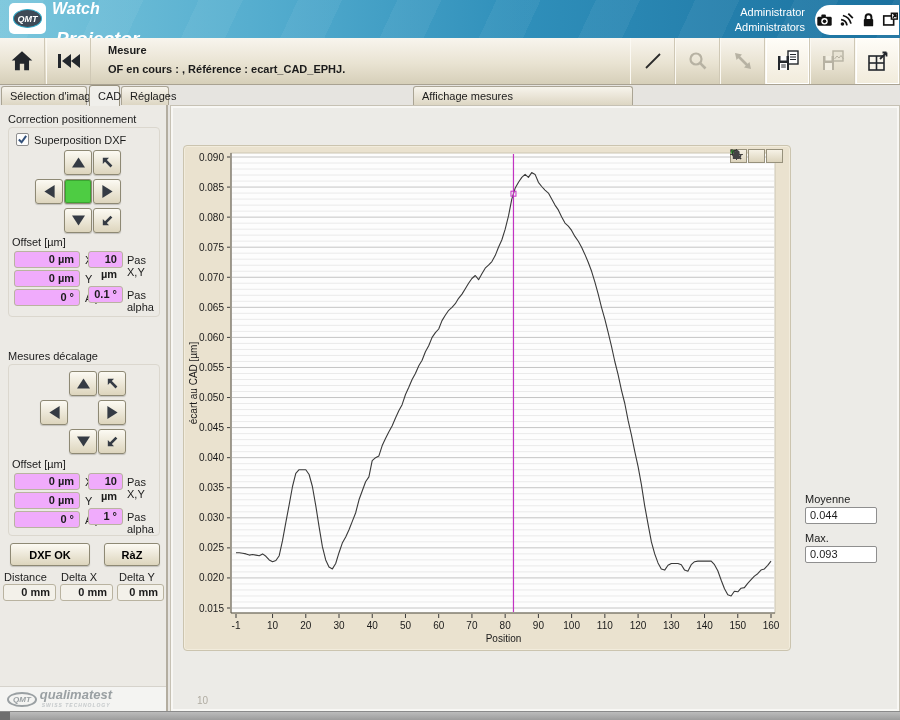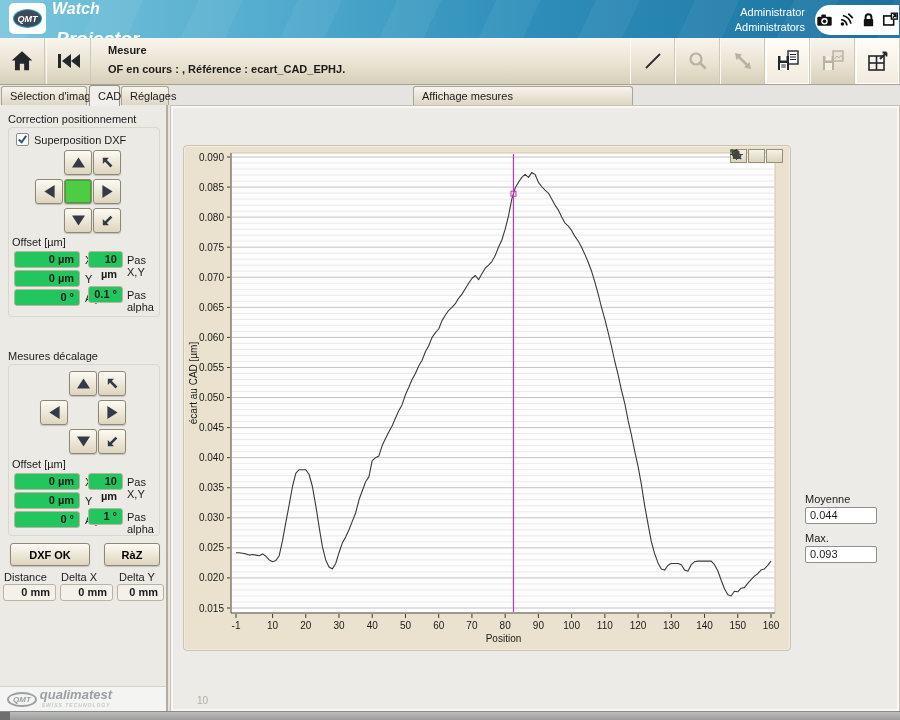--- a/index.html
+++ b/index.html
@@ -95,21 +95,21 @@
   .pad-btn {
     position:absolute; width:28px; height:25px;
     background:linear-gradient(#fcfaf3,#ddd5bd);
     border:1px solid #8e8974; border-radius:3px;
     display:flex; align-items:center; justify-content:center;
     box-shadow:0 1px 1px rgba(0,0,0,0.18); cursor:pointer;
   }
   .pad-btn.green { background:#4ecc43; box-shadow:inset 0 0 0 1px #3aa531, 0 1px 1px rgba(0,0,0,0.18); }
   .field {
     position:absolute; height:17px; line-height:15px;
-    background:#22c55e; border:1px solid #b9b3a0; border-radius:3px;
+    background:#f0abfc; border:1px solid #b9b3a0; border-radius:3px;
     font-size:11px; font-weight:bold; text-align:right; padding:0 5px;
   }
   .field-label { position:absolute; font-size:11px; }
   .cmd-btn {
     position:absolute; height:23px;
     background:linear-gradient(#fcfaf3,#ddd5bd);
     border:1px solid #8e8974; border-radius:3px;
     font-weight:bold; font-size:11px; font-family:"Liberation Sans",sans-serif;
     box-shadow:0 1px 1px rgba(0,0,0,0.18); cursor:pointer;
   }

